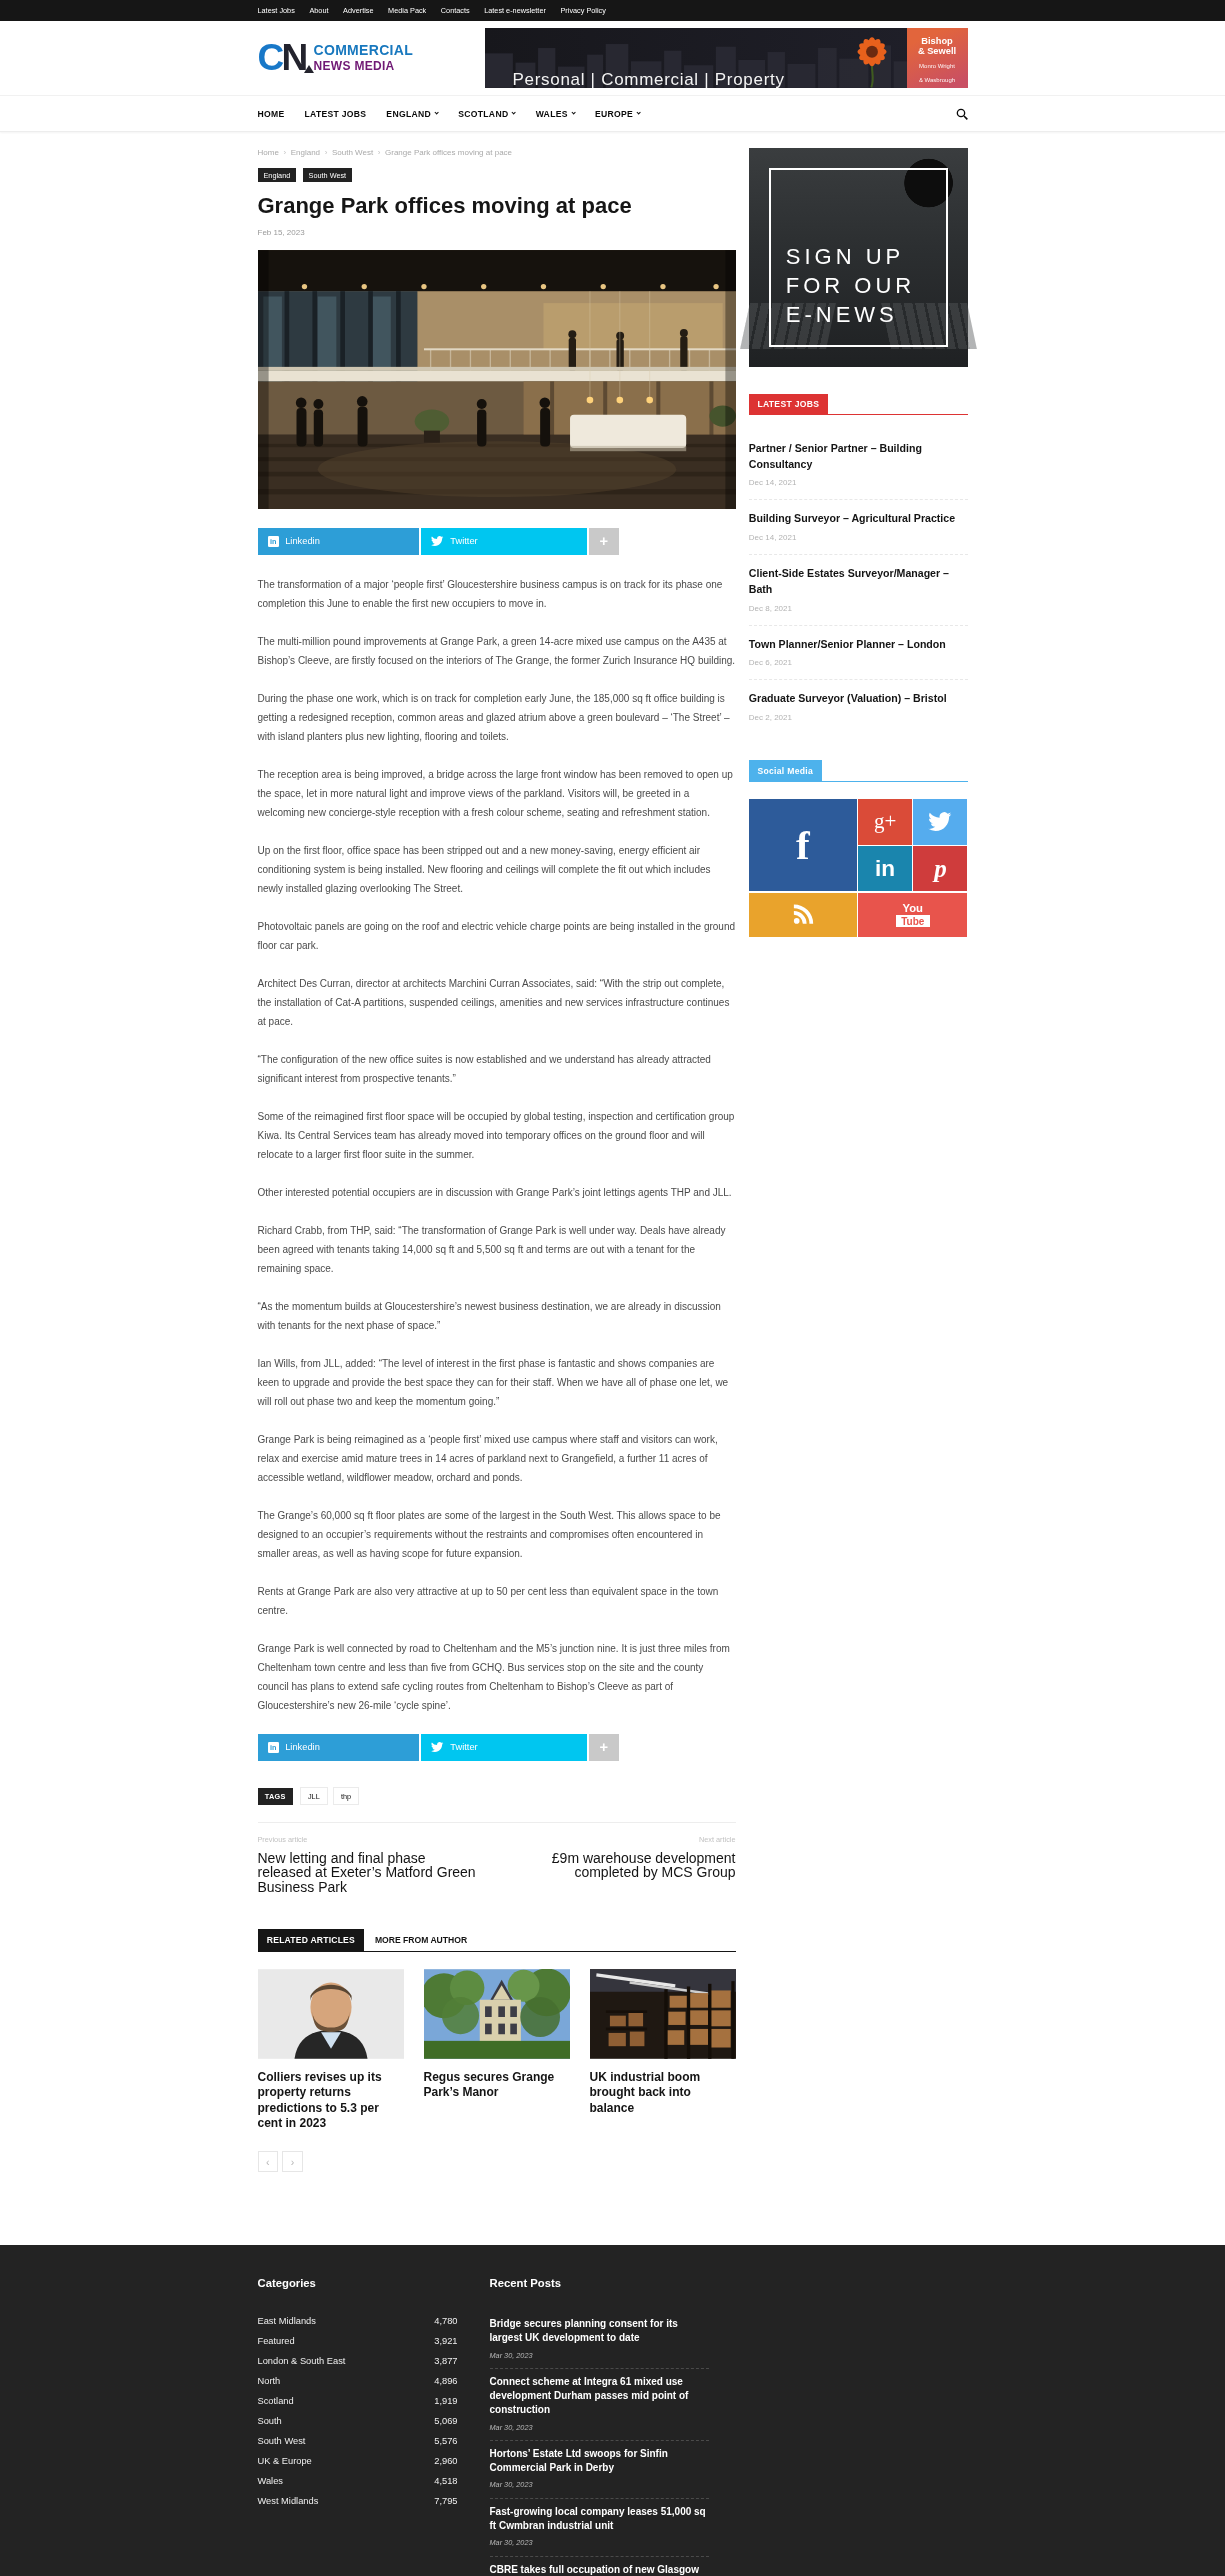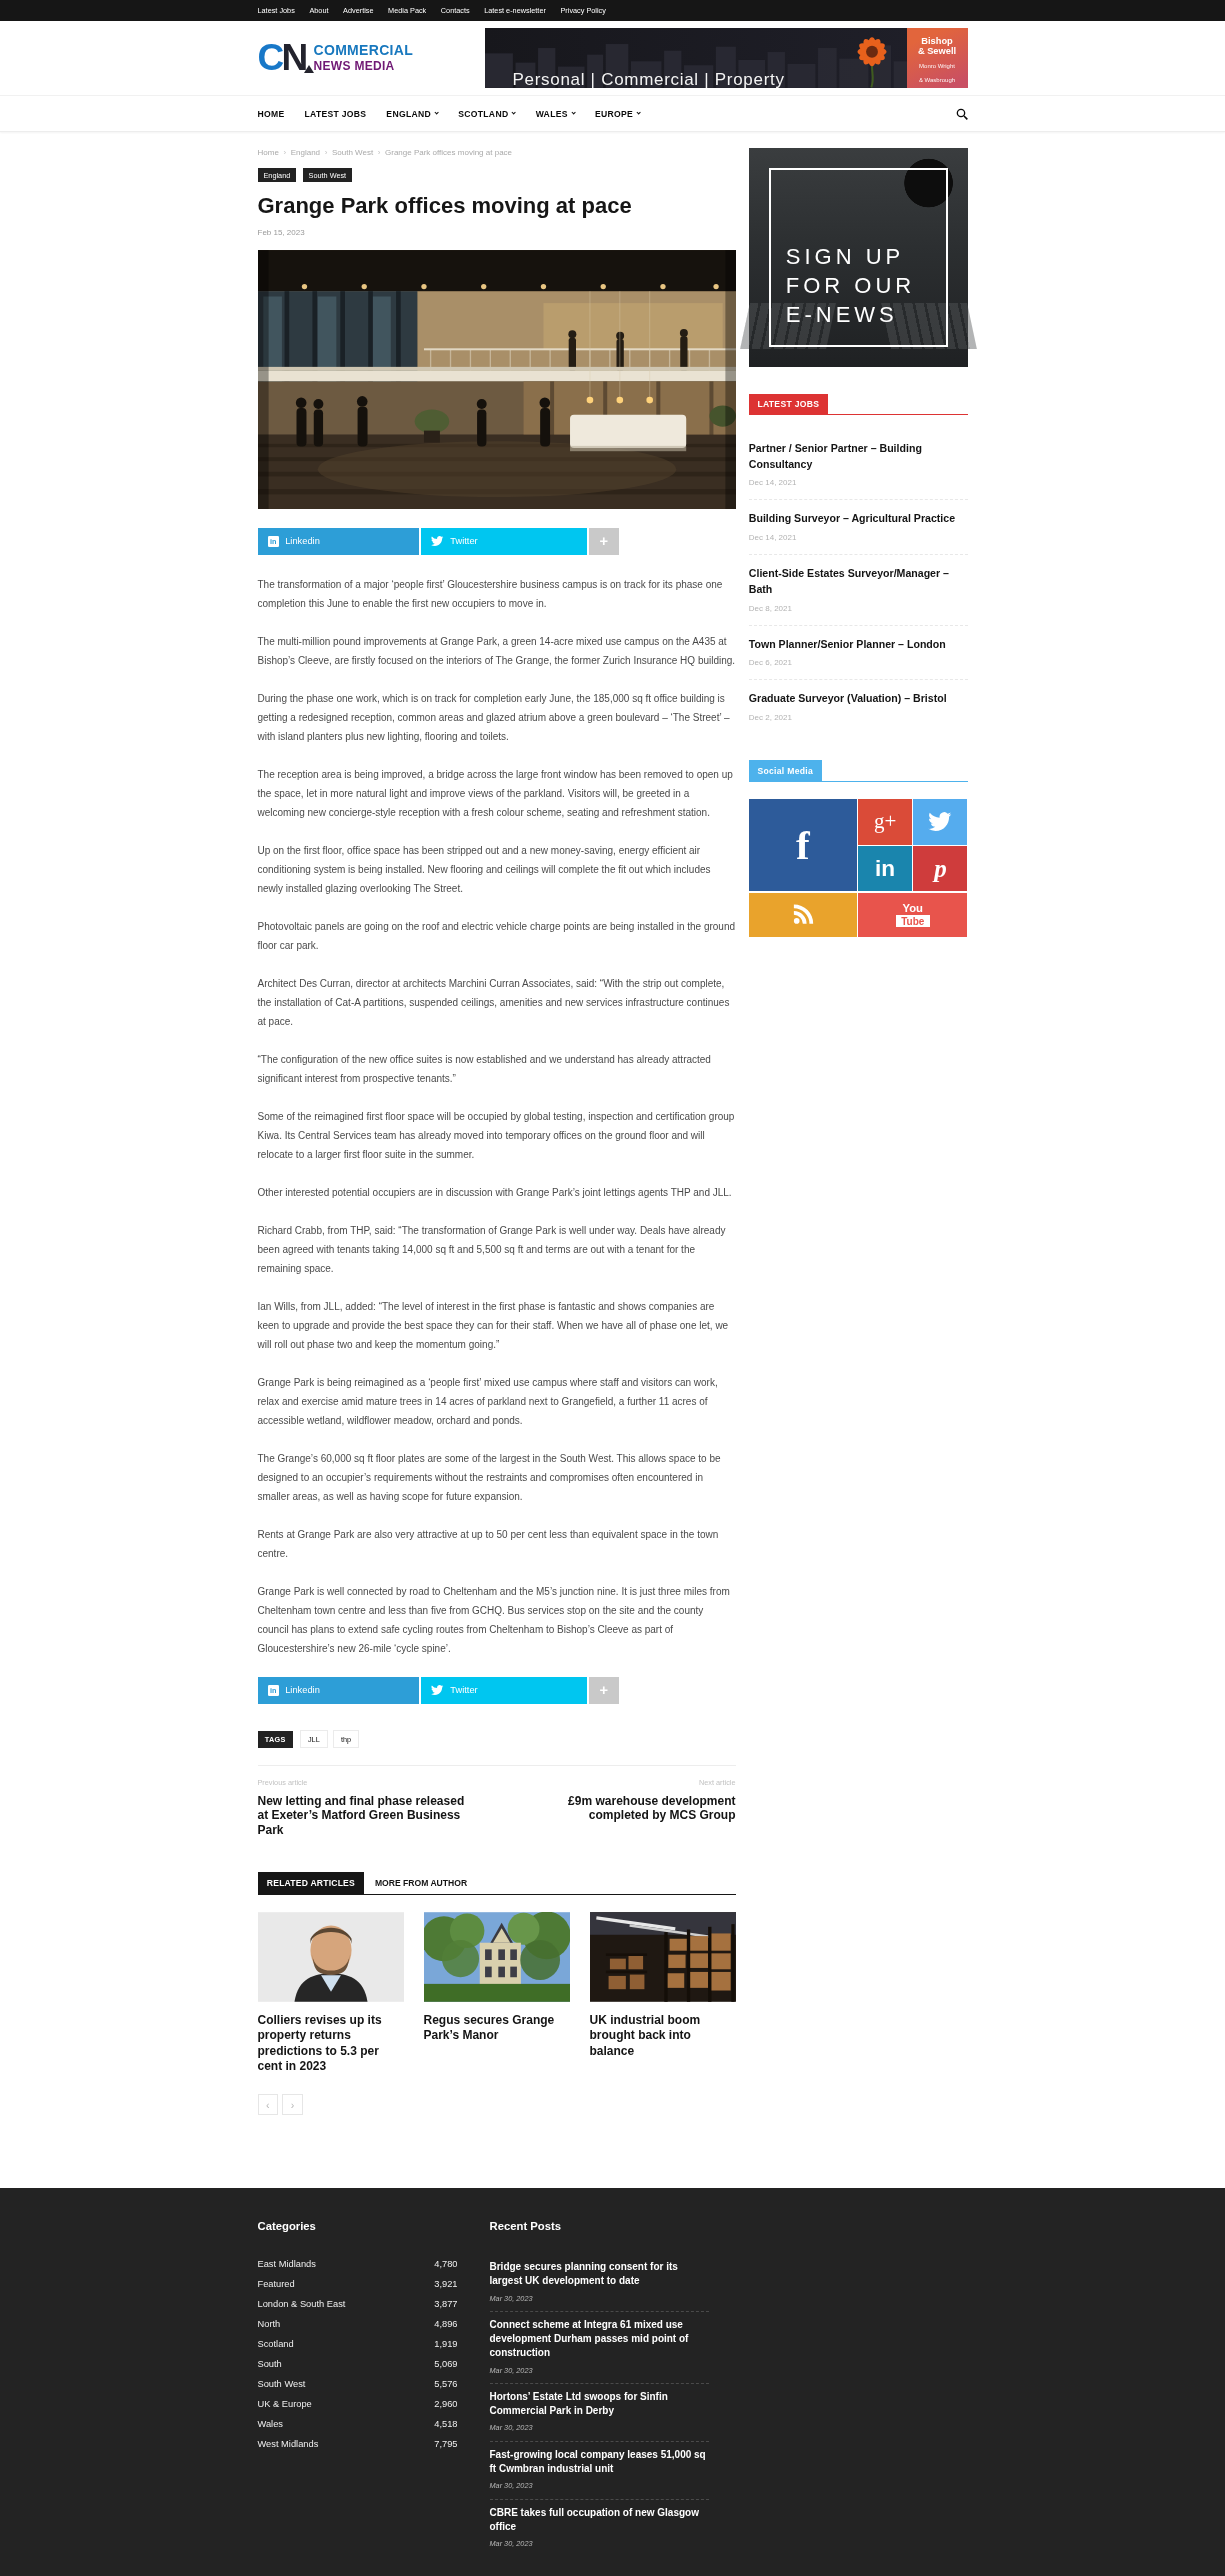--- a/index.html
+++ b/index.html
@@ -72,21 +72,21 @@
   .article-body p { font-size:10px; line-height:19px; color:#4a4a4a; margin-bottom:19px; }
 
   .tags-row { margin:26.5px 0 17px; display:flex; align-items:center; }
   .tags-label { background:#222; color:#fff; font-size:7.3px; font-weight:bold; letter-spacing:0.3px; padding:4px 7.3px; margin-right:6.6px; }
   .tag-chip { border:0.7px solid #ebebeb; color:#111; font-size:7.3px; padding:3.3px 7.3px; margin-right:4.6px; cursor:pointer; }
 
   .prevnext { border-top:0.7px solid #ededed; padding-top:12px; display:flex; justify-content:space-between; margin-bottom:35px; }
   .pn { width:46%; }
   .pn.next { text-align:right; }
   .pn-label { font-size:7.3px; color:#c2c2c2; margin-bottom:6.6px; }
-  .pn-title { font-size:12px; color:#141414; line-height:14.6px; cursor:pointer;font-weight:bold; }
+  .pn-title { font-size:14px; color:#141414; line-height:14.6px; cursor:pointer; }
 
   .rel-tabs { border-bottom:1.3px solid #161616; display:flex; margin-bottom:17px; }
   .rel-tab1 { background:#161616; color:#fff; font-size:8.6px; font-weight:bold; padding:6px 9.3px; letter-spacing:0.2px; cursor:pointer; }
   .rel-tab2 { color:#141414; font-size:8.6px; font-weight:bold; padding:6px 10.6px; cursor:pointer; }
   .rel-grid { display:flex; gap:20px; }
   .rel-item { width:146px; cursor:pointer; }
   .rel-thumb { width:146px; height:90px; margin-bottom:8.6px; overflow:hidden; }
   .rel-title { font-size:12px; font-weight:bold; color:#141414; line-height:15.3px; }
   .pager { display:flex; gap:4px; margin-top:20px; }
   .page-btn { width:20.6px; height:20.6px; border:0.7px solid #e6e6e6; color:#b7b7b7; display:flex; align-items:center; justify-content:center; font-size:10.6px; cursor:pointer; }
@@ -396,20 +396,21 @@
       <p>The multi-million pound improvements at Grange Park, a green 14-acre mixed use campus on the A435 at Bishop’s Cleeve, are firstly focused on the interiors of The Grange, the former Zurich Insurance HQ building.</p>
       <p>During the phase one work, which is on track for completion early June, the 185,000 sq ft office building is getting a redesigned reception, common areas and glazed atrium above a green boulevard – ‘The Street’ – with island planters plus new lighting, flooring and toilets.</p>
       <p>The reception area is being improved, a bridge across the large front window has been removed to open up the space, let in more natural light and improve views of the parkland. Visitors will, be greeted in a welcoming new concierge-style reception with a fresh colour scheme, seating and refreshment station.</p>
       <p>Up on the first floor, office space has been stripped out and a new money-saving, energy efficient air conditioning system is being installed. New flooring and ceilings will complete the fit out which includes newly installed glazing overlooking The Street.</p>
       <p>Photovoltaic panels are going on the roof and electric vehicle charge points are being installed in the ground floor car park.</p>
       <p>Architect Des Curran, director at architects Marchini Curran Associates, said: “With the strip out complete, the installation of Cat-A partitions, suspended ceilings, amenities and new services infrastructure continues at pace.</p>
       <p>“The configuration of the new office suites is now established and we understand has already attracted significant interest from prospective tenants.”</p>
       <p>Some of the reimagined first floor space will be occupied by global testing, inspection and certification group Kiwa. Its Central Services team has already moved into temporary offices on the ground floor and will relocate to a larger first floor suite in the summer.</p>
       <p>Other interested potential occupiers are in discussion with Grange Park’s joint lettings agents THP and JLL.</p>
       <p>Richard Crabb, from THP, said: “The transformation of Grange Park is well under way. Deals have already been agreed with tenants taking 14,000 sq ft and 5,500 sq ft and terms are out with a tenant for the remaining space.</p>
+      <p>“As the momentum builds at Gloucestershire’s newest business destination, we are already in discussion with tenants for the next phase of space.”</p>
       <p>Ian Wills, from JLL, added: “The level of interest in the first phase is fantastic and shows companies are keen to upgrade and provide the best space they can for their staff. When we have all of phase one let, we will roll out phase two and keep the momentum going.”</p>
       <p>Grange Park is being reimagined as a ‘people first’ mixed use campus where staff and visitors can work, relax and exercise amid mature trees in 14 acres of parkland next to Grangefield, a further 11 acres of accessible wetland, wildflower meadow, orchard and ponds.</p>
       <p>The Grange’s 60,000 sq ft floor plates are some of the largest in the South West. This allows space to be designed to an occupier’s requirements without the restraints and compromises often encountered in smaller areas, as well as having scope for future expansion.</p>
       <p>Rents at Grange Park are also very attractive at up to 50 per cent less than equivalent space in the town centre.</p>
       <p>Grange Park is well connected by road to Cheltenham and the M5’s junction nine. It is just three miles from Cheltenham town centre and less than five from GCHQ. Bus services stop on the site and the county council has plans to extend safe cycling routes from Cheltenham to Bishop’s Cleeve as part of Gloucestershire’s new 26-mile ‘cycle spine’.</p>
     </div>
 
     
     <div class="share-row">
       <div class="share-btn btn-li">

